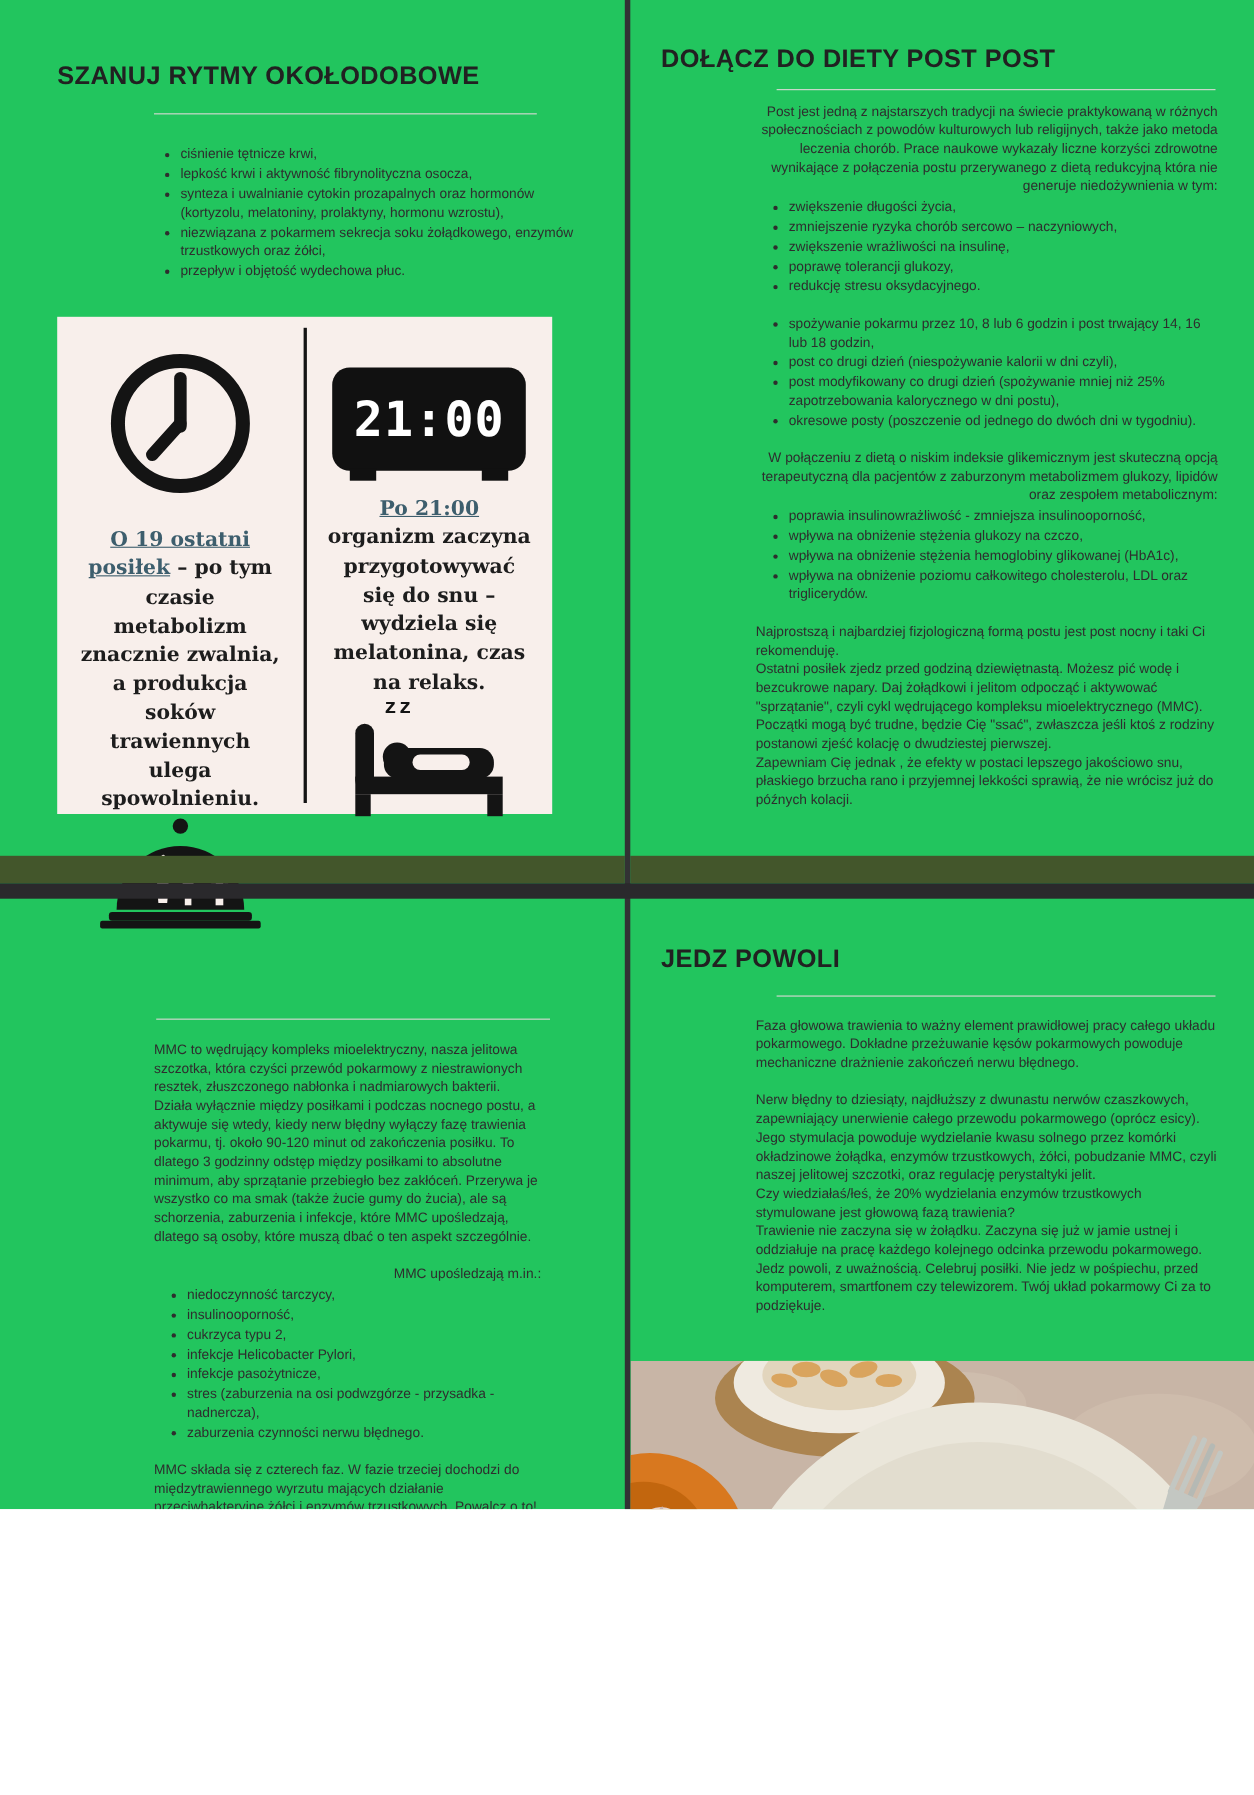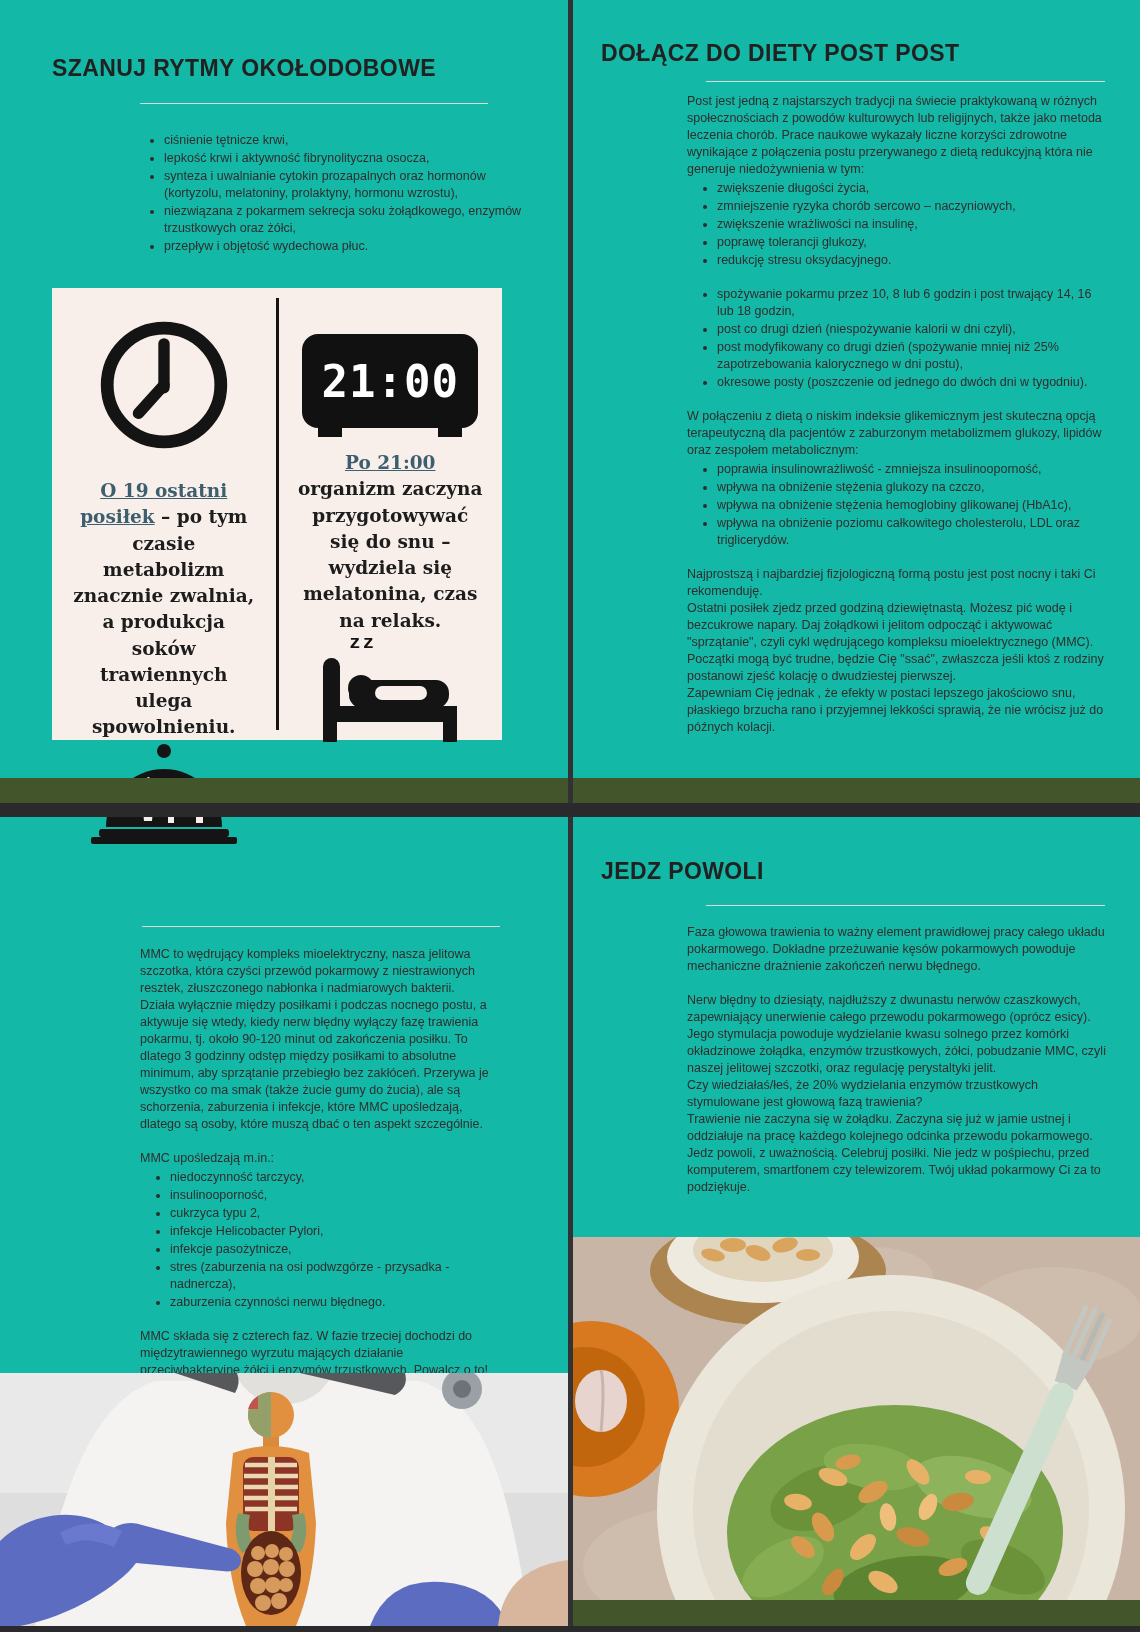--- a/index.html
+++ b/index.html
@@ -1,16 +1,16 @@
 <!DOCTYPE html>
 <html lang="pl"><head>
 <meta charset="utf-8">
 <style>
   html,body{margin:0;padding:0;background:#ffffff;}
-  .canvas{position:relative;width:1140px;height:1632px;background:#14b8a6;overflow:hidden;
+  .canvas{position:relative;width:1140px;height:1372px;background:#22c55e;overflow:hidden;
           font-family:"Liberation Sans",sans-serif;color:#2e2e2e;}
   .quad{position:absolute;inset:0;}
 
   
   .divider-v{position:absolute;left:568px;top:0;width:5px;height:1632px;background:#323234;z-index:5;}
   .bar{position:absolute;z-index:4;}
   .bar-green-tl{left:0;top:778px;width:568px;height:25px;background:#43562b;}
   .bar-green-tr{left:573px;top:778px;width:567px;height:25px;background:#43562b;}
   .bar-dark-mid{left:0;top:803px;width:1140px;height:14px;background:#2a292c;z-index:6;}
   .bar-green-br{left:573px;top:1600px;width:567px;height:26px;background:#43562b;}
@@ -27,21 +27,21 @@
   .tr-rule{left:706px;top:81px;width:399px;}
   .bl-rule{left:142px;top:926px;width:358px;}
   .br-rule{left:706px;top:905px;width:399px;}
 
   
   .body{position:absolute;font-size:12.5px;line-height:1.36;color:#2e2e2e;}
   .tr-body{left:687px;top:93px;width:420px;}
   .bl-body{left:140px;top:946px;width:352px;}
   .br-body{left:687px;top:924px;width:422px;}
   .body p{margin:0 0 17px;white-space:pre-line;}
-  .body p.tight{margin-bottom:2px;}
+  .body p.tight{margin-bottom:2px;text-align:right;}
   .body ul{margin:0 0 17px;padding-left:30px;}
   .body li{margin:0 0 1px;}
   .tl-bullets{position:absolute;left:128px;top:116px;width:366px;margin:16px;padding-left:20px;
               font-size:12.5px;line-height:1.36;}
   .tl-bullets li{margin-bottom:1px;}
 
   
   .infographic{position:absolute;left:52px;top:288px;width:450px;height:452px;background:#f8efeb;
                display:flex;z-index:1;}
   .info-divider{width:3px;background:#141414;margin:10px 0;}

